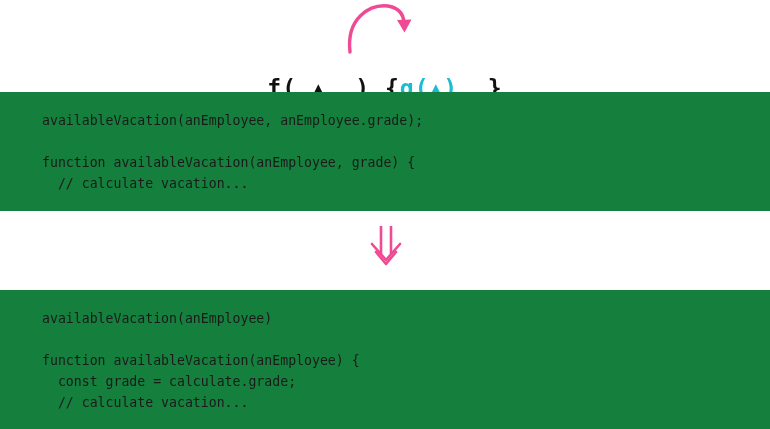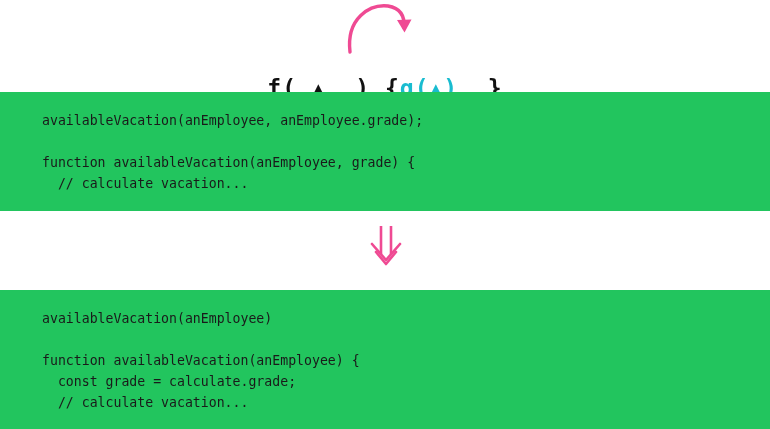--- a/index.html
+++ b/index.html
@@ -57,21 +57,21 @@
     width: 86px;
     height: 56px;
     pointer-events: none;
   }
 
   
   .code-block {
     position: absolute;
     left: 0;
     width: 770px;
-    background: #22c55e;
+    background: #15803d;
     box-sizing: border-box;
   }
   #code-block-before {
     top: 92px;
     height: 119px;
   }
   #code-block-after {
     top: 290px;
     height: 139px;
   }

